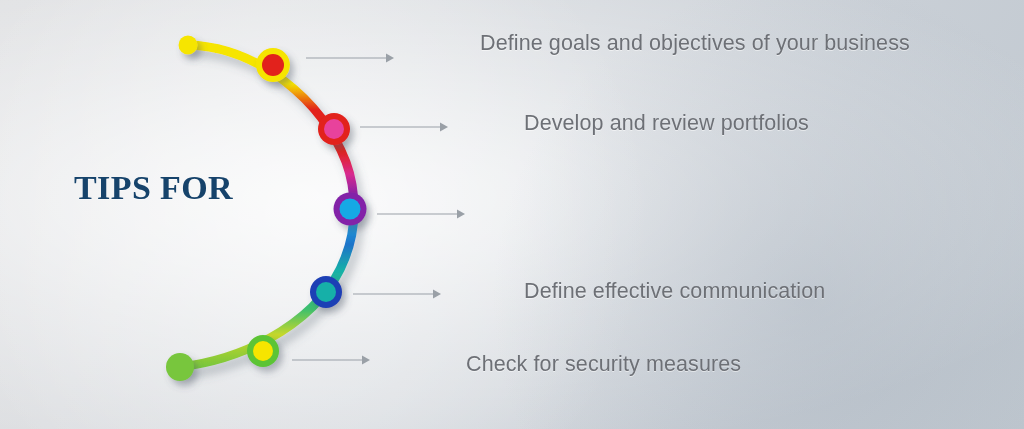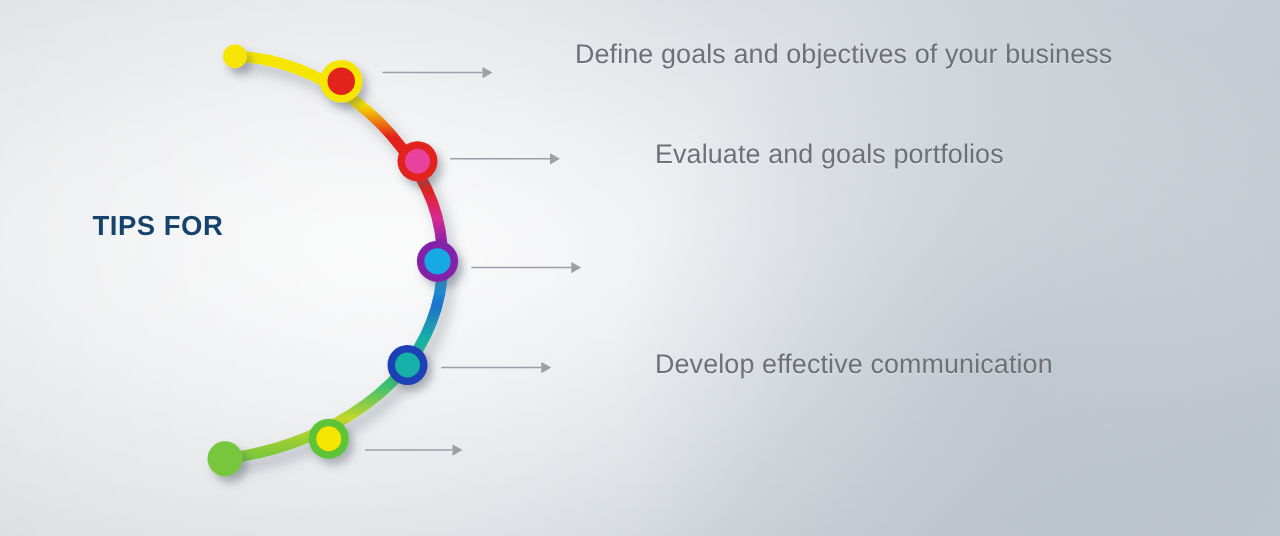--- a/index.html
+++ b/index.html
@@ -51,25 +51,26 @@
 
   #title-block {
     position: absolute;
     left: 74px;
     top: 168px;
     width: 300px;
     line-height: 1.18;
     letter-spacing: 0.4px;
   }
   .title-line {
-    font-size: 22px;
+    font-size: 34px;
     font-weight: 700;
     color: #16436b;
     white-space: nowrap;
     text-shadow: 0 1px 0 rgba(255,255,255,0.45);
+    font-family: Liberation Serif, serif;
   }
 
   .tip-label {
     position: absolute;
     font-size: 21.5px;
     font-weight: 400;
     color: #6d7076;
     white-space: nowrap;
     letter-spacing: 0.1px;
     text-shadow: 0 1px 0 rgba(255,255,255,0.5);
@@ -161,17 +162,18 @@
         <line x1="292" y1="360" x2="362" y2="360" stroke-width="1.1"></line>
         <polygon points="362,355.5 370,360 362,364.5" stroke="none"></polygon>
       </g>
     </g>
   </svg>
 
   <div id="title-block">
     <div class="title-line">TIPS FOR</div>
   </div>
 
-  <div class="tip-label" style="left:460px; top:31px;">Define goals and objectives of your business</div>
-  <div class="tip-label" style="left:524px; top:111px;">Evaluate and goals portfolios</div>
-  <div class="tip-label" style="left:524px; top:279px;">Develop effective communication</div>
+  <div class="tip-label" style="left:480px; top:31px;">Define goals and objectives of your business</div>
+  <div class="tip-label" style="left:524px; top:111px;">Develop and review portfolios</div>
+  <div class="tip-label" style="left:524px; top:279px;">Define effective communication</div>
+  <div class="tip-label" style="left:466px; top:352px;">Check for security measures</div>
 
 </div>
 
 </body></html>

